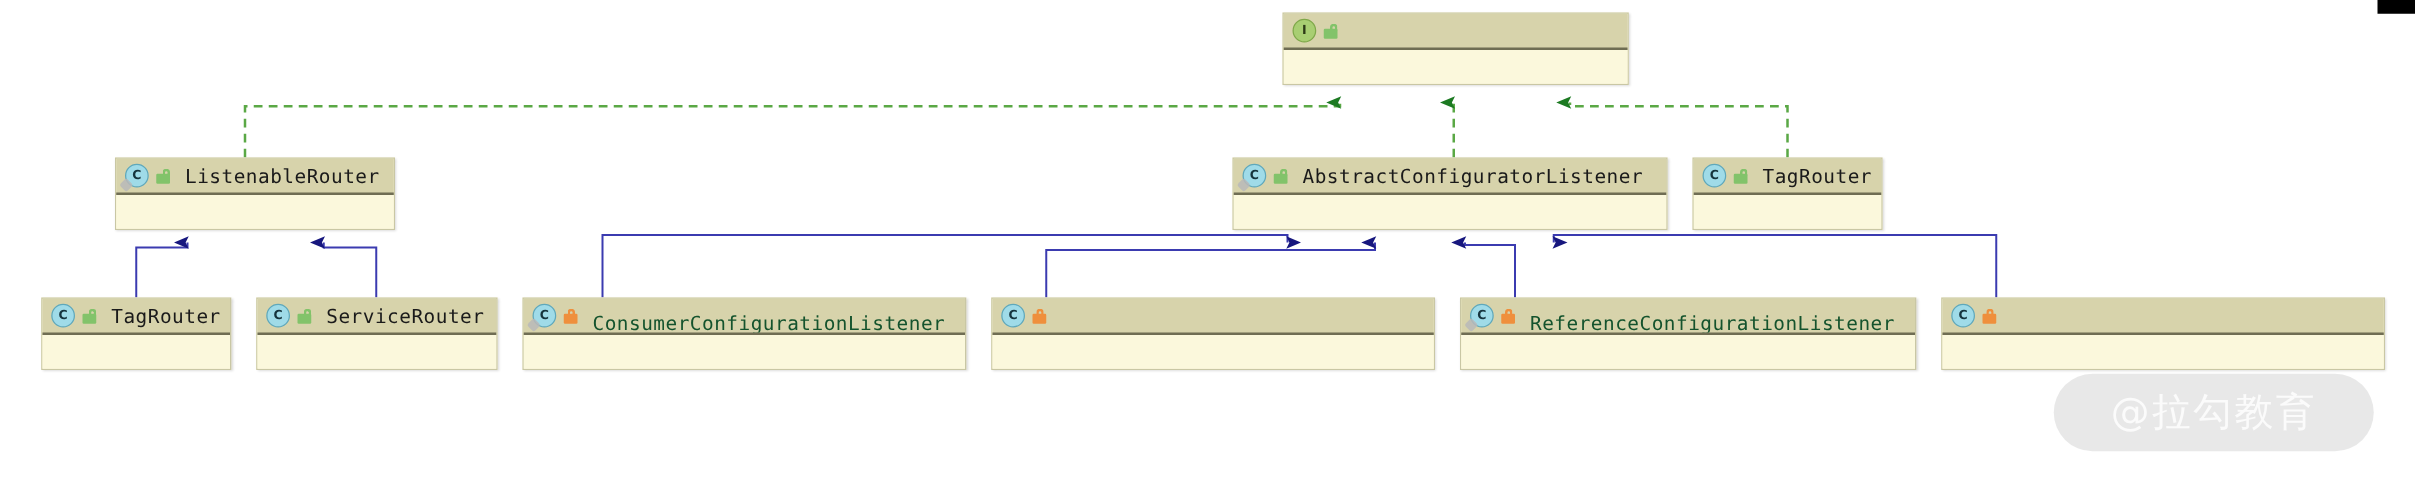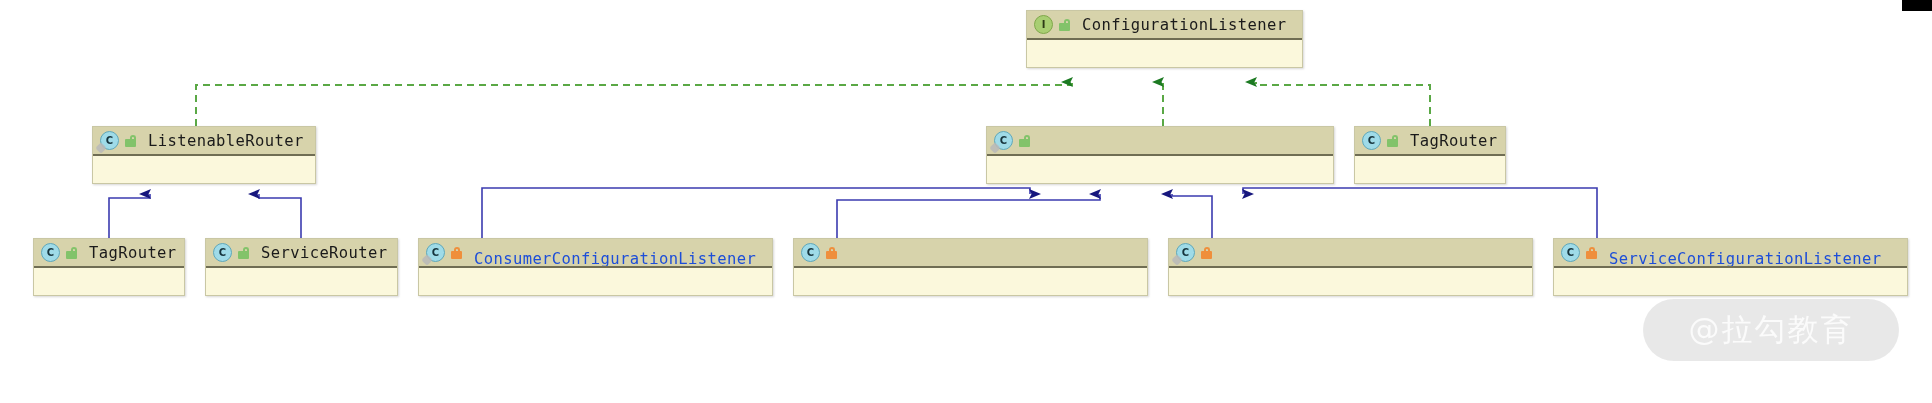--- a/index.html
+++ b/index.html
@@ -52,21 +52,21 @@
     height: 27px;
     background: #fbf8dc;
   }
   .uml-title {
     font-size: 15.5px;
     letter-spacing: 0.4px;
     margin-left: 12px;
     color: #1a1a1a;
   }
   .uml-title.link {
-    color: #1d4ed8;
+    color: #14532d;
     margin-top: 12px;
   }
 
   
   .badge {
     position: relative;
     width: 17px;
     height: 17px;
     flex: 0 0 17px;
     border-radius: 50%;
@@ -220,21 +220,20 @@
     </g>
   </svg>
 
   <div class="uml-box" style="left:1026px; top:10px; width:277px;">
     <div class="uml-header">
       <span class="badge iface">I</span>
       <span class="lock public">
         <span class="shackle"></span>
           <span class="body"></span>
       </span>
-      <span class="uml-title">ConfigurationListener</span>
     </div>
     <div class="uml-body"></div>
   </div>
 
   <div class="uml-box" style="left:92px; top:126px; width:224px;">
     <div class="uml-header">
       <span class="badge cls abstract">C</span>
       <span class="lock public">
         <span class="shackle"></span>
           <span class="body"></span>
@@ -244,20 +243,21 @@
     <div class="uml-body"></div>
   </div>
 
   <div class="uml-box" style="left:986px; top:126px; width:348px;">
     <div class="uml-header">
       <span class="badge cls abstract">C</span>
       <span class="lock public">
         <span class="shackle"></span>
           <span class="body"></span>
       </span>
+      <span class="uml-title">AbstractConfiguratorListener</span>
     </div>
     <div class="uml-body"></div>
   </div>
 
   <div class="uml-box" style="left:1354px; top:126px; width:152px;">
     <div class="uml-header">
       <span class="badge cls">C</span>
       <span class="lock public">
         <span class="shackle"></span>
           <span class="body"></span>
@@ -314,32 +314,32 @@
     <div class="uml-body"></div>
   </div>
 
   <div class="uml-box" style="left:1168px; top:238px; width:365px;">
     <div class="uml-header">
       <span class="badge cls abstract">C</span>
       <span class="lock private">
         <span class="shackle"></span>
           <span class="body"></span>
       </span>
+      <span class="uml-title link">ReferenceConfigurationListener</span>
     </div>
     <div class="uml-body"></div>
   </div>
 
   <div class="uml-box" style="left:1553px; top:238px; width:355px;">
     <div class="uml-header">
       <span class="badge cls">C</span>
       <span class="lock private">
         <span class="shackle"></span>
           <span class="body"></span>
       </span>
-      <span class="uml-title link">ServiceConfigurationListener</span>
     </div>
     <div class="uml-body"></div>
   </div>
 
   <div id="watermark">@拉勾教育</div>
 
   <div id="corner-mark"></div>
 
 </div>
 

